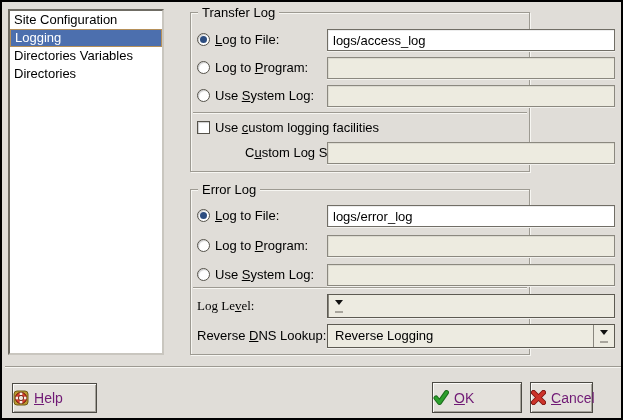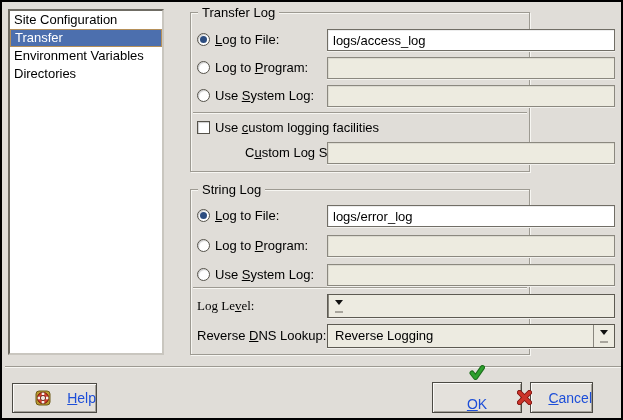--- a/index.html
+++ b/index.html
@@ -97,40 +97,40 @@
   .sep-footer {
     position:absolute; left:3px; width:617px; top:364px; height:2px;
     border-top:1px solid #9d9a92; border-bottom:1px solid #f7f6f2;
   }
 
   
   .btn {
     position:absolute; top:380px; height:31px;
     background:#e4e1dc; border:1px solid #4c4a44;
     box-shadow:inset 1px 1px 0 #fbfaf8, inset -1px -1px 0 #a5a29a;
-    font:14px "Liberation Sans", sans-serif; color:#1d4ed8;
-    display:flex; align-items:center; justify-content:flex-end; gap:16px;
+    font:14px "Liberation Sans", sans-serif; color:#701a75;
+    display:flex; align-items:center; justify-content:flex-start; gap:5px;
     cursor:default;
   }
   #btn-help   { left:10px;  width:85px; height:30px; top:381px; }
-  #btn-ok     { left:430px; width:90px;flex-direction:column; }
+  #btn-ok     { left:430px; width:90px; }
   #btn-cancel { left:528px; width:63px; }
   .btn svg { flex:0 0 auto; }
 
   u { text-decoration:underline; }
 </style>
 </head>
 <body>
 
 <div id="dialog">
 
   <div class="listbox">
     <div class="list-item">Site Configuration</div>
-    <div class="list-item selected">Transfer</div>
-    <div class="list-item">Environment Variables</div>
+    <div class="list-item selected">Logging</div>
+    <div class="list-item">Directories Variables</div>
     <div class="list-item">Directories</div>
   </div>
 
   <div class="frame" id="frame-transfer">
     <span class="frame-title">Transfer Log</span>
 
     <div class="row" style="top:16px; width:100%;">
       <span class="radio sel" style="top:4px;">
           <span class="dot"></span>
         </span>
@@ -157,21 +157,21 @@
       <span class="ctl-label" style="line-height:18px;">Use <u>c</u>ustom logging facilities</span>
     </div>
 
     <div class="row" style="top:129px; width:100%;">
       <span class="plain-label disabled-label">C<u>u</u>stom Log String:</span>
       <input class="entry" type="text" disabled="" value="" style="">
     </div>
   </div>
 
   <div class="frame" id="frame-error">
-    <span class="frame-title">String Log</span>
+    <span class="frame-title">Error Log</span>
 
     <div class="row" style="top:15px; width:100%;">
       <span class="radio sel" style="top:4px;">
           <span class="dot"></span>
         </span>
       <span class="ctl-label"><u>L</u>og to File:</span>
       <input class="entry" type="text" value="logs/error_log" style="">
     </div>
 
     <div class="row" style="top:45px; width:100%;">

